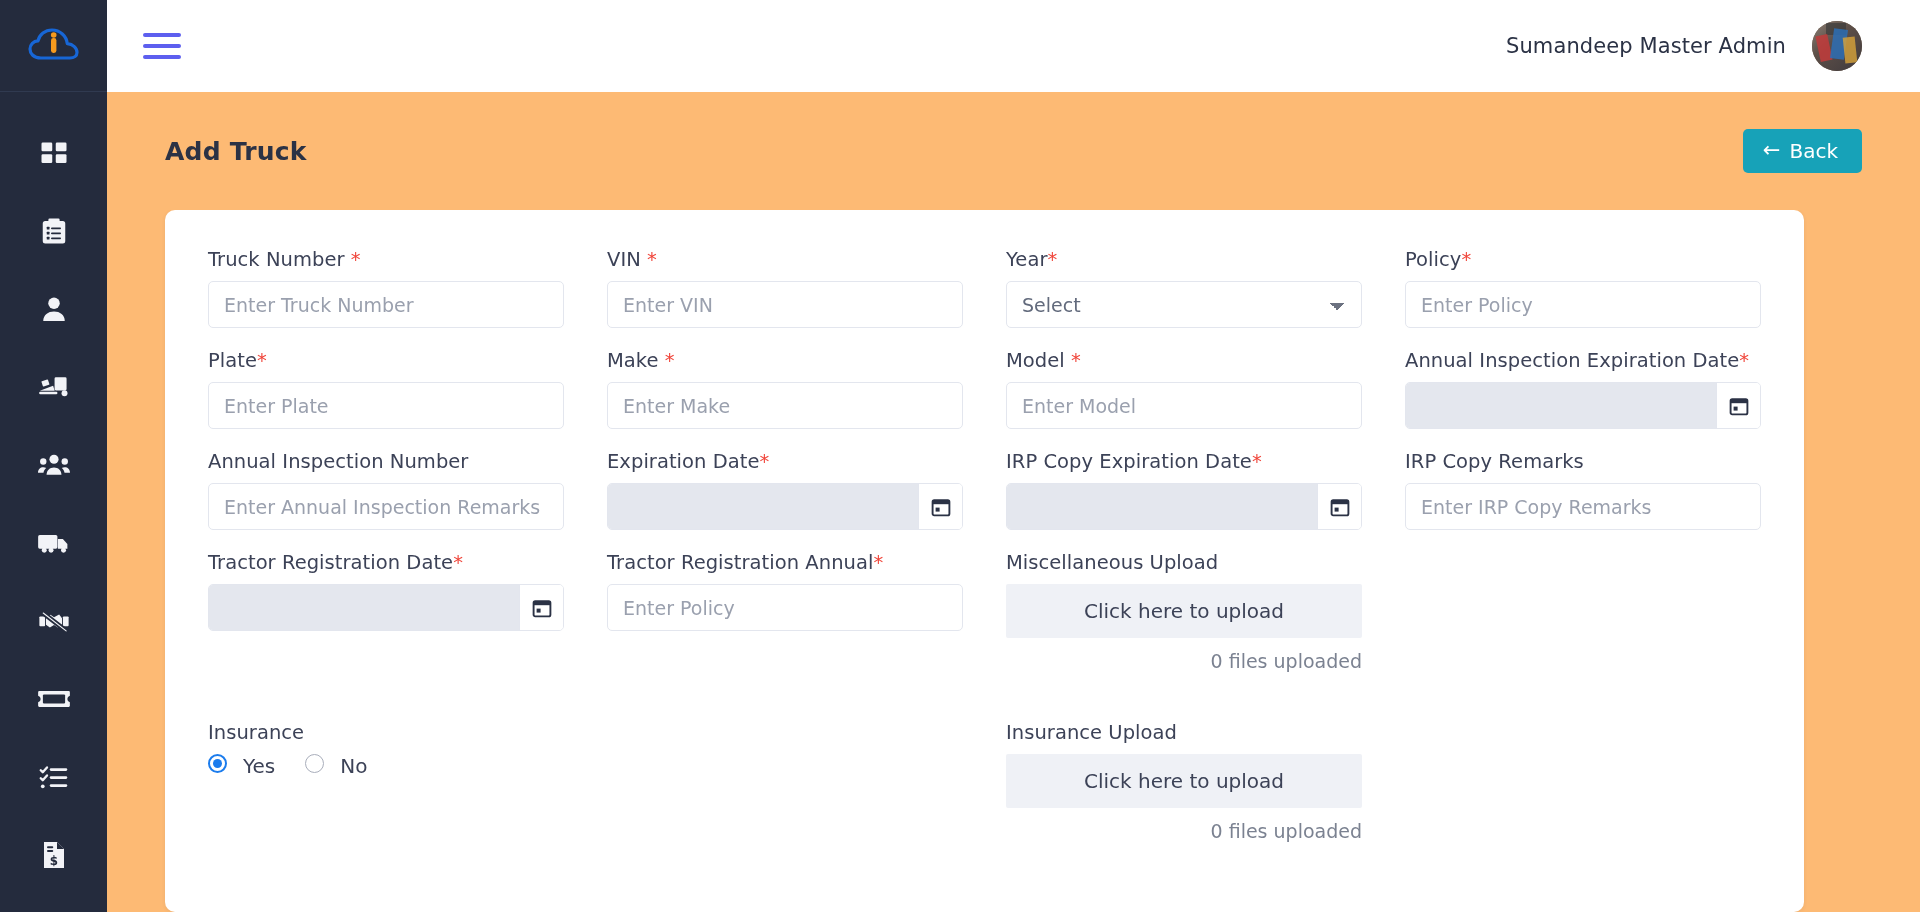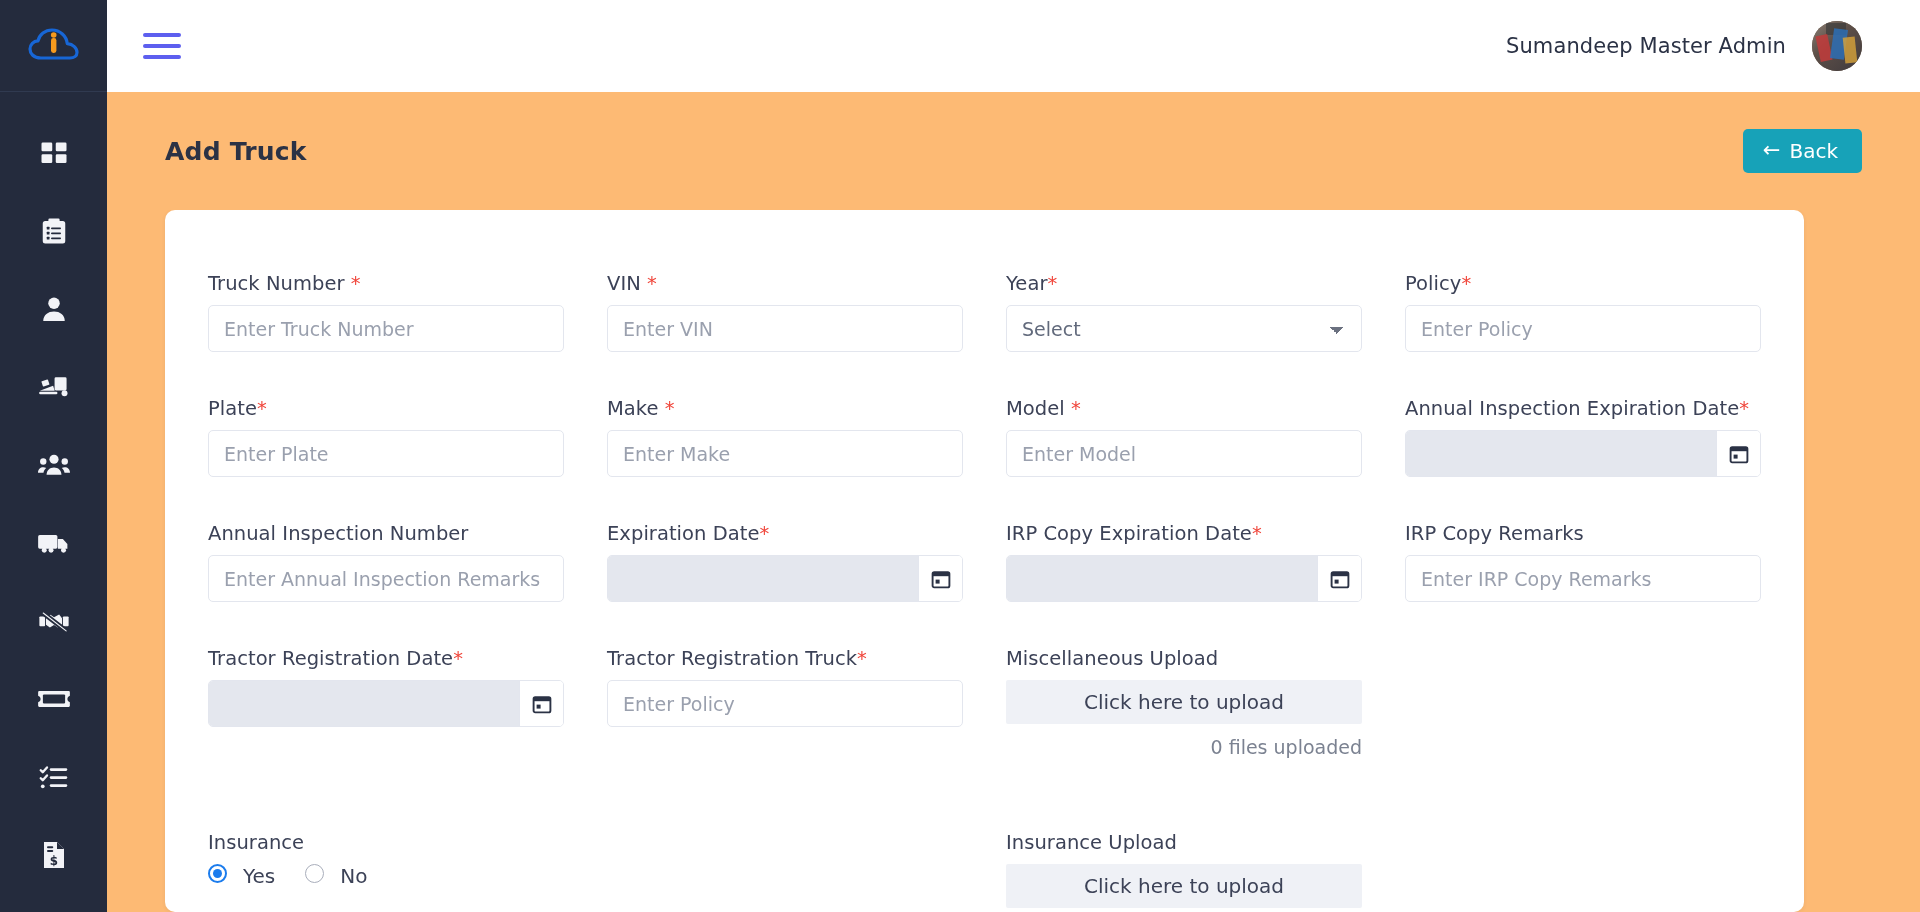--- a/index.html
+++ b/index.html
@@ -156,21 +156,21 @@
     padding: 38px 30px 30px 30px;
     height: 100%;
   }
 
   
   .grid4 {
     display: grid;
     grid-template-columns: repeat(4, 1fr);
     column-gap: 17px;
   }
-  .field { padding: 0 13px; margin-bottom: 21px; margin-top: 24px; }
+  .field { padding: 0 13px; margin-bottom: 21px; }
   .field-label {
     display: block;
     font-size: 19.5px;
     color: #3c4257;
     margin-bottom: 10px;
     white-space: nowrap;
     letter-spacing: .05px;
   }
   .req { color: #f0453a; }
 
@@ -230,21 +230,21 @@
     border-left: 1px solid #e3e6ee;
     display: flex;
     align-items: center;
     justify-content: center;
     cursor: pointer;
   }
 
   
   .upload-btn {
     width: 100%;
-    height: 44px;
+    height: 54px;
     background: #eff1f6;
     border: none;
     border-radius: 2px;
     font-size: 20px;
     font-family: inherit;
     color: #3c4257;
     cursor: pointer;
     display: flex;
     align-items: center;
     justify-content: center;
@@ -520,21 +520,21 @@
               <button class="date-btn">
                 <svg width="20" height="20" viewBox="0 0 20 20">
                   <rect x="1.6" y="3.2" width="16.8" height="15.2" rx="1.6" fill="none" stroke="#2b3245" stroke-width="1.9"></rect>
                   <rect x="1.6" y="3.2" width="16.8" height="4" fill="#2b3245"></rect>
                   <rect x="4.6" y="10.6" width="4" height="4" fill="#2b3245"></rect>
                 </svg>
               </button>
             </div>
           </div>
           <div class="field">
-            <label class="field-label"><span>Tractor Registration Truck</span><span class="req">*</span></label>
+            <label class="field-label"><span>Tractor Registration Annual</span><span class="req">*</span></label>
             <input class="txt" type="text" placeholder="Enter Policy" style="">
           </div>
           <div class="field">
             <label class="field-label">Miscellaneous Upload</label>
             <button class="upload-btn">Click here to upload</button>
             <div class="files-note">0 files uploaded</div>
           </div>
           <div class="field"></div>
         </div>
 

